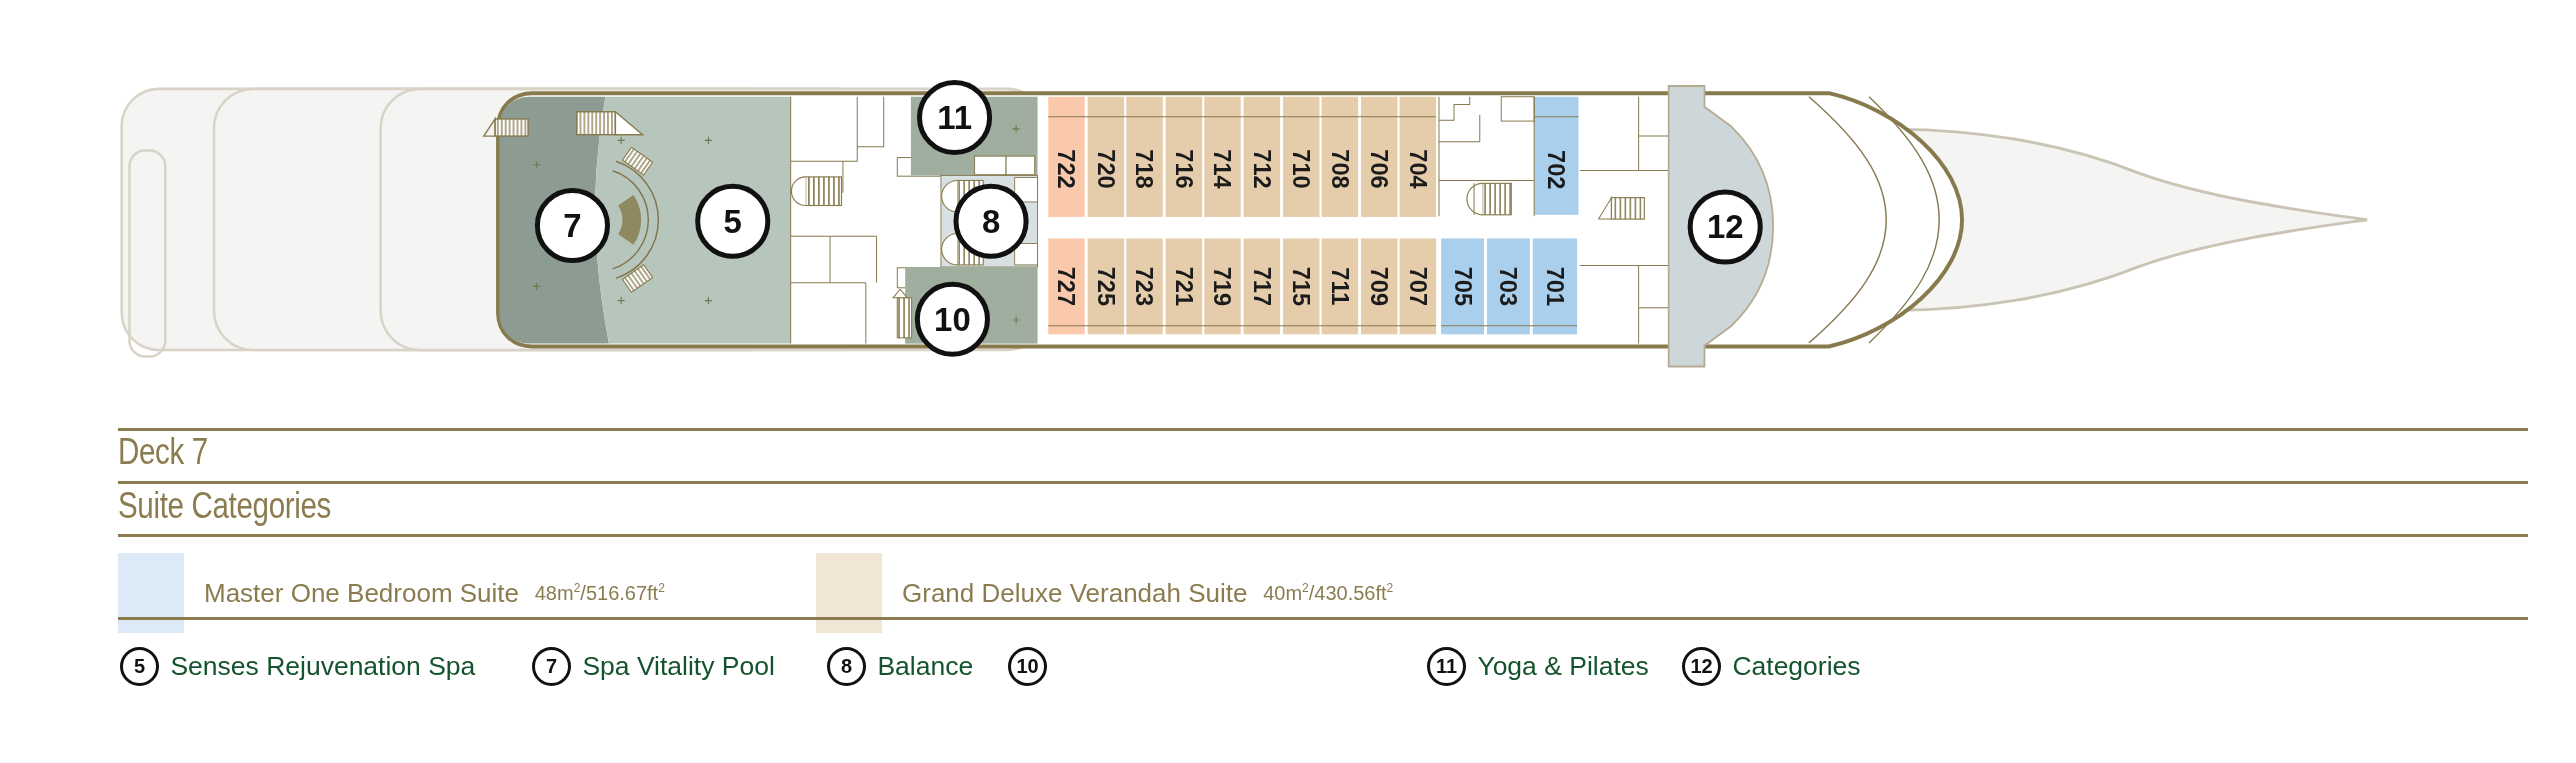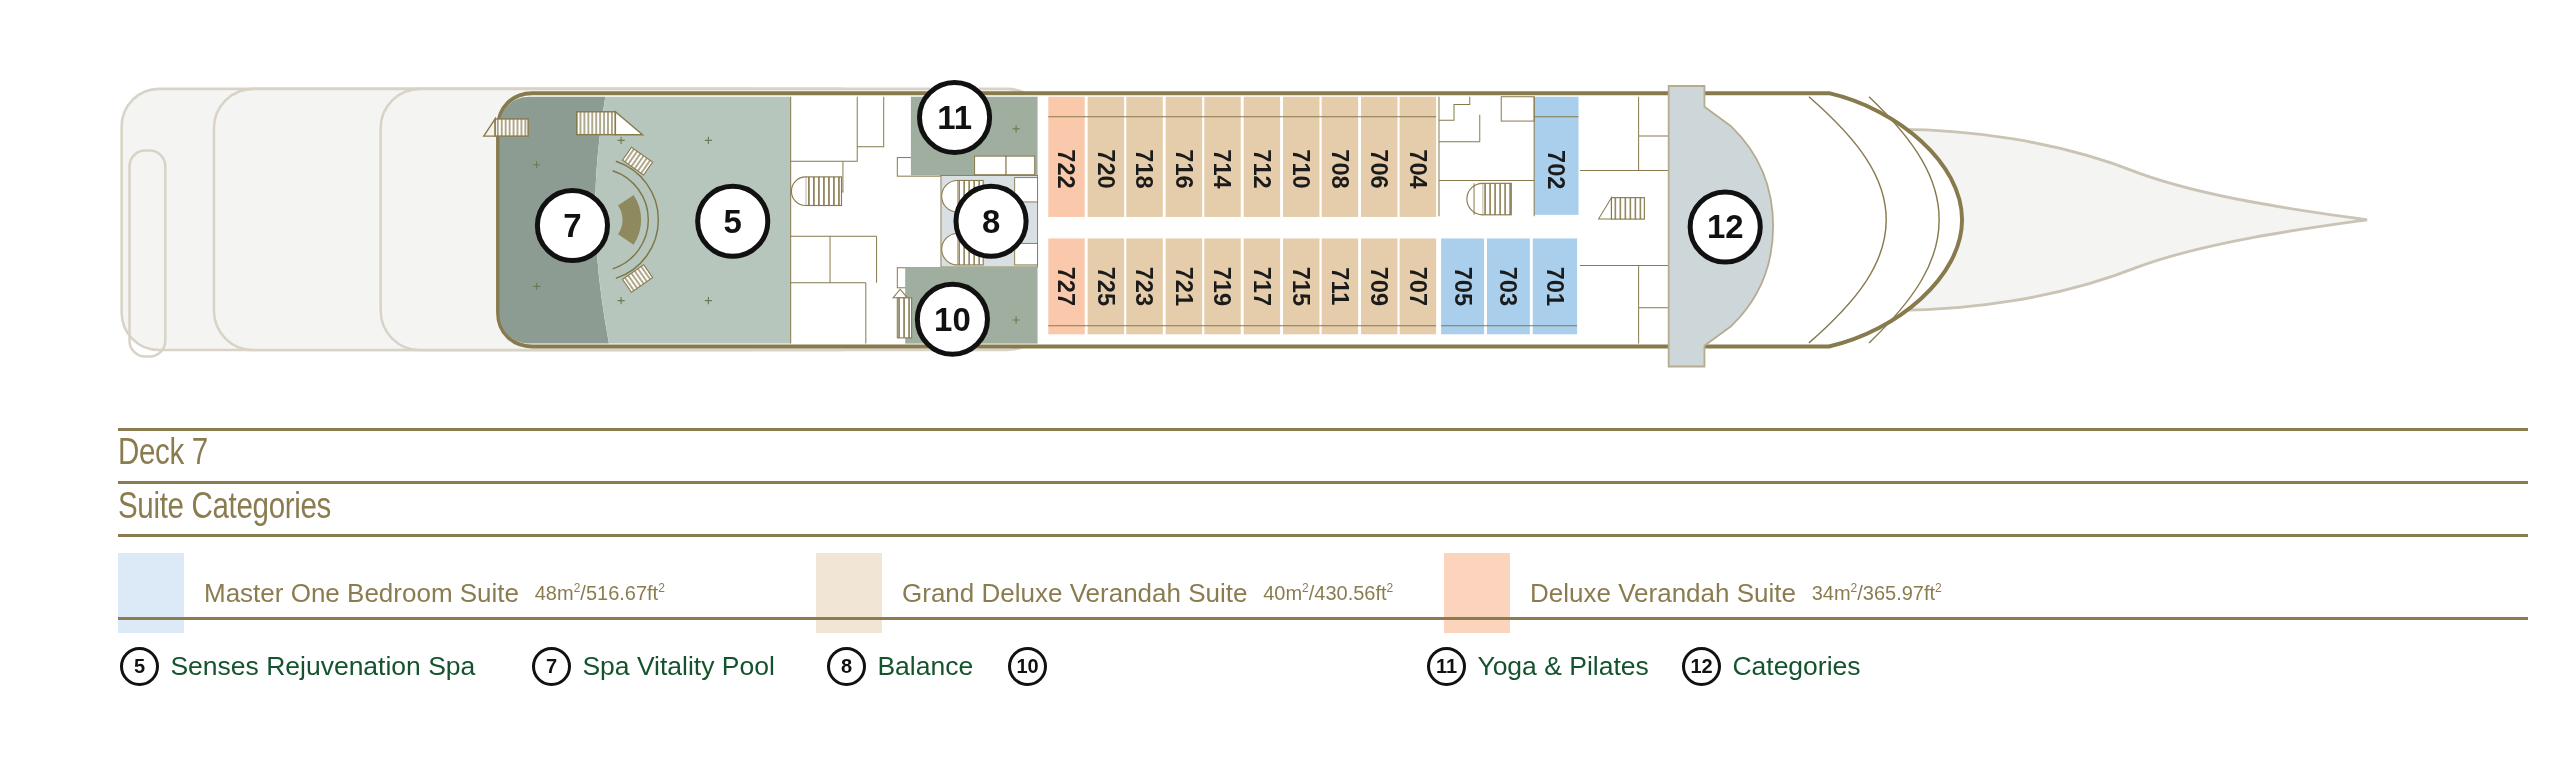--- a/index.html
+++ b/index.html
@@ -253,25 +253,20 @@
   <div class="swatch-item" style="left:118px;">
     <div class="swatch" style="background:#dce9f6;"></div>
     <span class="cat-name">Master One Bedroom Suite</span>
     <span class="cat-size"><span>48m</span><sup>2</sup><span>/</span><span>516.67ft</span><sup>2</sup></span>
   </div>
   <div class="swatch-item" style="left:776px;padding-left:40px;">
     <div class="swatch" style="background:#f1e5d5;"></div>
     <span class="cat-name">Grand Deluxe Verandah Suite</span>
     <span class="cat-size"><span>40m</span><sup>2</sup><span>/</span><span>430.56ft</span><sup>2</sup></span>
   </div>
-  <div class="swatch-item" style="left:1444px;">
-    <div class="swatch" style="background:#fcd4be;"></div>
-    <span class="cat-name">Deluxe Verandah Suite</span>
-    <span class="cat-size"><span>34m</span><sup>2</sup><span>/</span><span>365.97ft</span><sup>2</sup></span>
-  </div>
 
   <div class="rule" style="top:617px;"></div>
 
   <div class="venue-item" style="left:120px;">
     <div class="vcirc">5</div>
     <span class="vlabel">Senses Rejuvenation Spa</span>
   </div>
   <div class="venue-item" style="left:532px;">
     <div class="vcirc">7</div>
     <span class="vlabel">Spa Vitality Pool</span>

